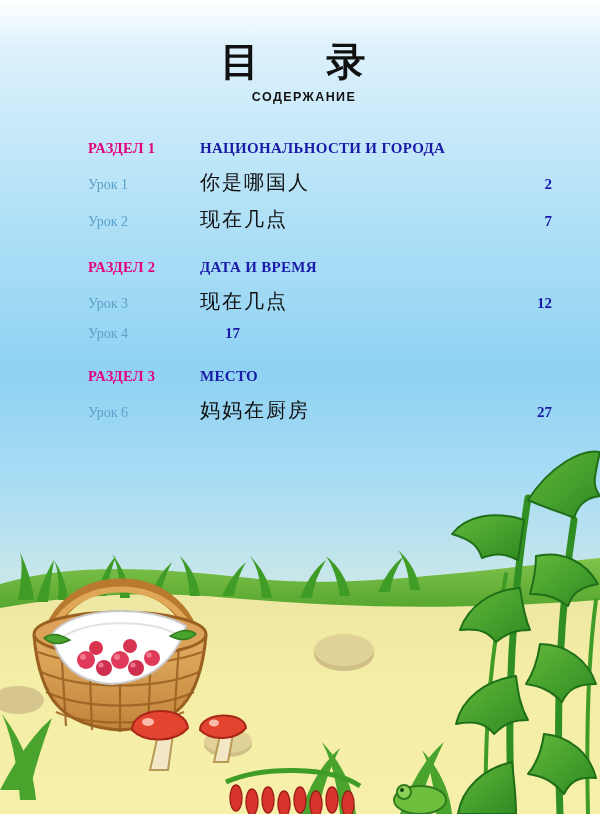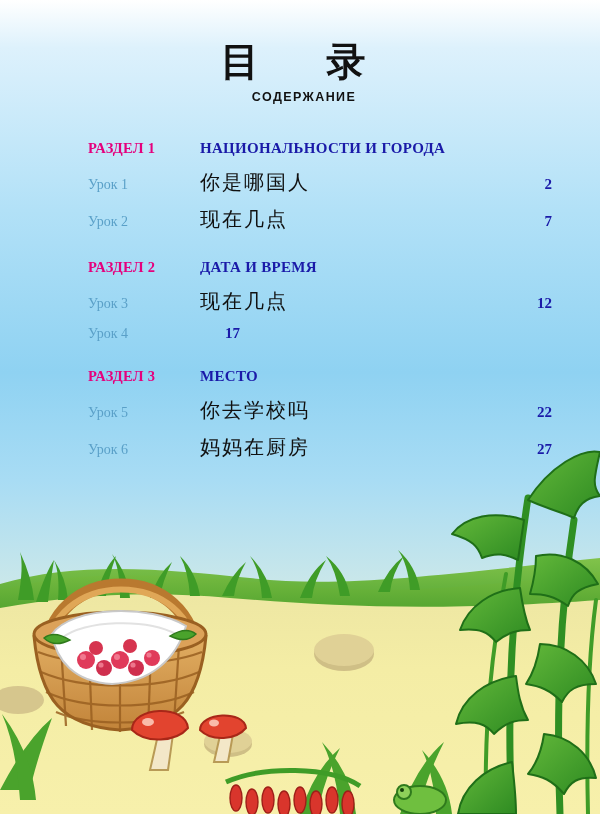--- a/index.html
+++ b/index.html
@@ -333,25 +333,20 @@
           <div class="lesson-page">17</div>
         </div>
       </div>
 
       <div class="section">
         <div class="section-head">
           <div class="section-no">РАЗДЕЛ 3</div>
           <div class="section-title">МЕСТО</div>
         </div>
         <div class="lesson">
-          <div class="lesson-no">Урок 5</div>
-          <div class="lesson-title">你去学校吗</div>
-          <div class="lesson-page">22</div>
-        </div>
-        <div class="lesson">
           <div class="lesson-no">Урок 6</div>
           <div class="lesson-title">妈妈在厨房</div>
           <div class="lesson-page">27</div>
         </div>
       </div>
 
     </div>
   </div>
 </div>
 

